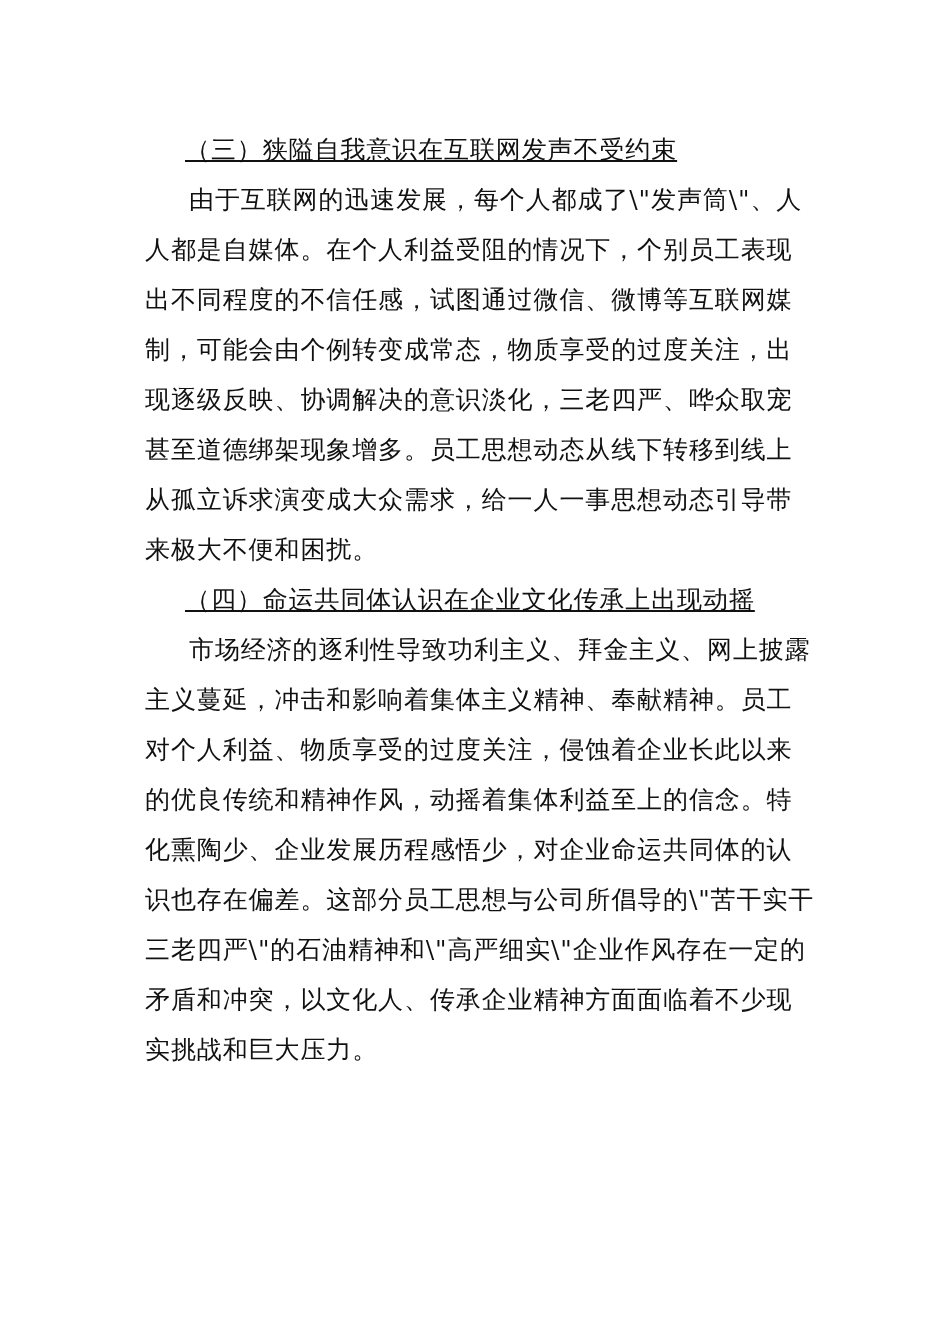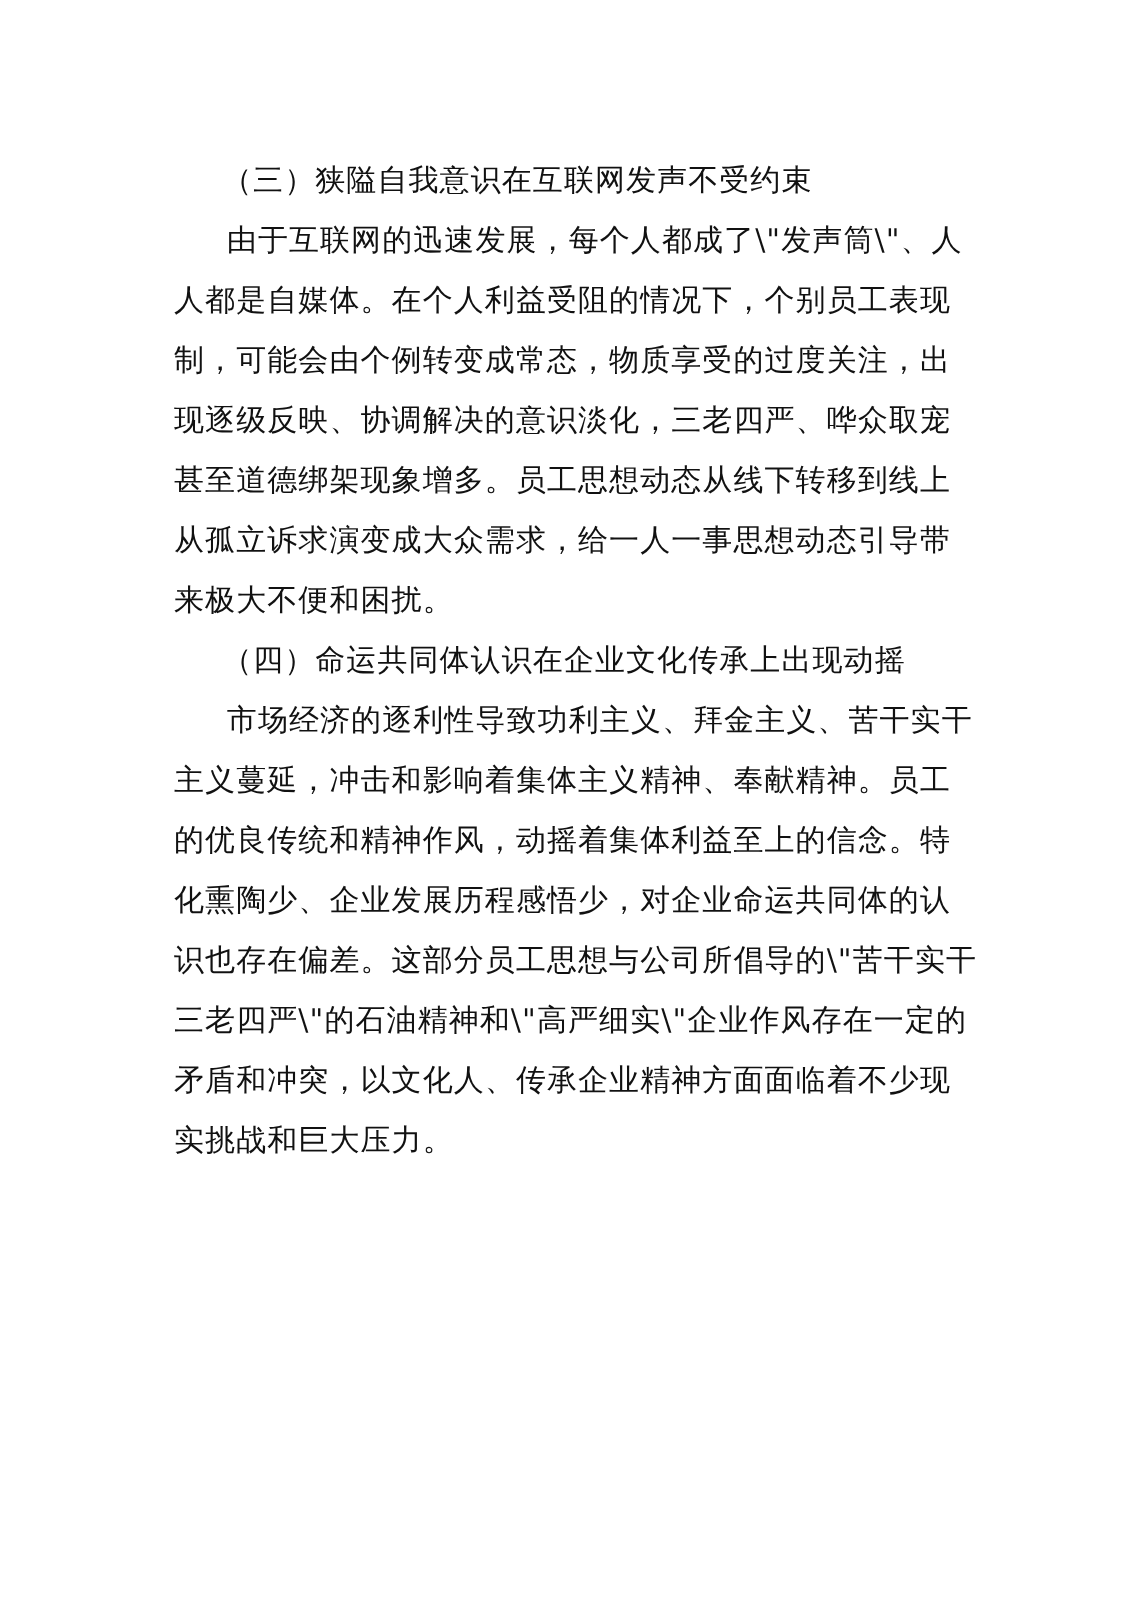--- a/index.html
+++ b/index.html
@@ -1,38 +1,40 @@
 <!DOCTYPE html>
 <html><head>
 <meta charset="utf-8">
 <style>
   html, body { margin: 0; padding: 0; background: #ffffff; }
   body { width: 950px; height: 1344px; position: relative; overflow: hidden;
          font-family: "DejaVu Serif", "Liberation Serif", serif; color: #111; }
   .page { position: absolute; left: 145px; top: 125px; width: 662px; }
   .line { height: 50px; line-height: 50px; font-size: 25px; white-space: nowrap;
           letter-spacing: 0.9px; }
-  .heading { padding-left: 40px; }
+  .heading { padding-left: 40px; text-decoration: underline; }
   .first { padding-left: 44px; }
 </style>
 </head>
 <body>
 
 <div class="page">
   <div class="line heading">（三）狭隘自我意识在互联网发声不受约束</div>
   <div class="line first">由于互联网的迅速发展，每个人都成了\"发声筒\"、人</div>
   <div class="line">人都是自媒体。在个人利益受阻的情况下，个别员工表现</div>
+  <div class="line">出不同程度的不信任感，试图通过微信、微博等互联网媒</div>
   <div class="line">制，可能会由个例转变成常态，物质享受的过度关注，出</div>
   <div class="line">现逐级反映、协调解决的意识淡化，三老四严、哗众取宠</div>
   <div class="line">甚至道德绑架现象增多。员工思想动态从线下转移到线上</div>
   <div class="line">从孤立诉求演变成大众需求，给一人一事思想动态引导带</div>
   <div class="line">来极大不便和困扰。</div>
 
   <div class="line heading">（四）命运共同体认识在企业文化传承上出现动摇</div>
-  <div class="line first">市场经济的逐利性导致功利主义、拜金主义、苦干实干</div>
+  <div class="line first">市场经济的逐利性导致功利主义、拜金主义、网上披露</div>
   <div class="line">主义蔓延，冲击和影响着集体主义精神、奉献精神。员工</div>
+  <div class="line">对个人利益、物质享受的过度关注，侵蚀着企业长此以来</div>
   <div class="line">的优良传统和精神作风，动摇着集体利益至上的信念。特</div>
   <div class="line">化熏陶少、企业发展历程感悟少，对企业命运共同体的认</div>
   <div class="line">识也存在偏差。这部分员工思想与公司所倡导的\"苦干实干</div>
   <div class="line">三老四严\"的石油精神和\"高严细实\"企业作风存在一定的</div>
   <div class="line">矛盾和冲突，以文化人、传承企业精神方面面临着不少现</div>
   <div class="line">实挑战和巨大压力。</div>
 </div>
 
 </body></html>

